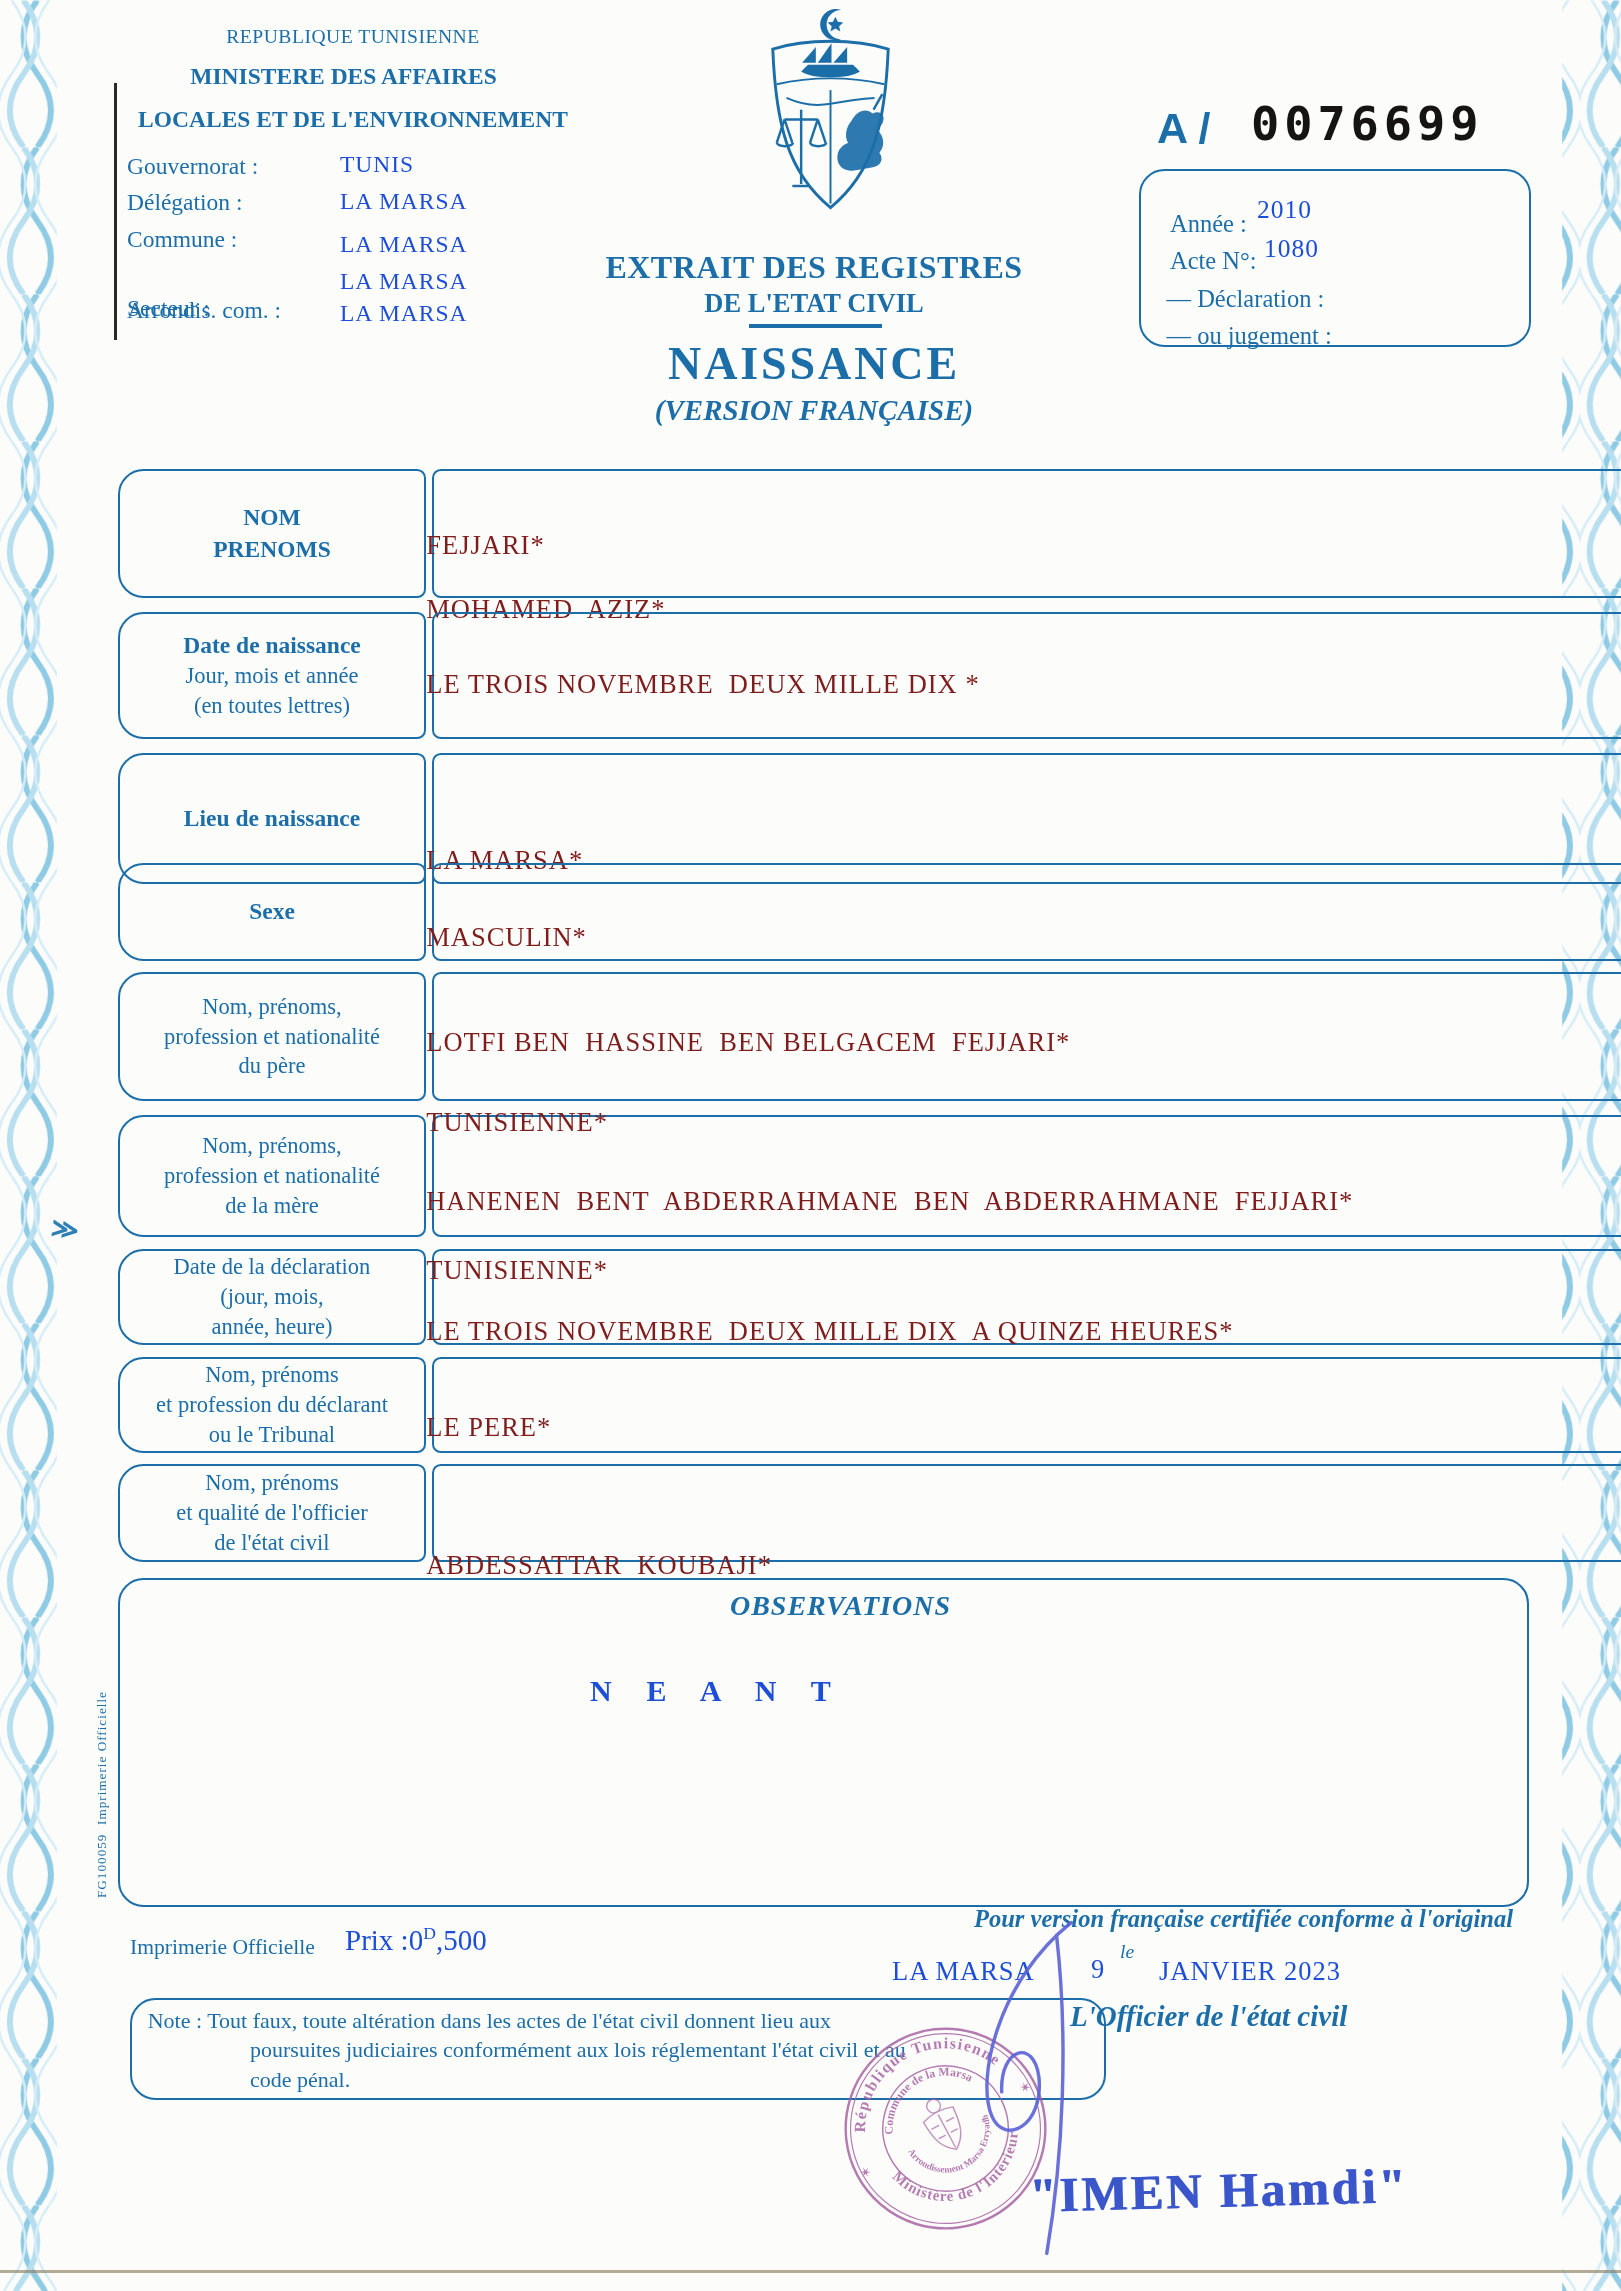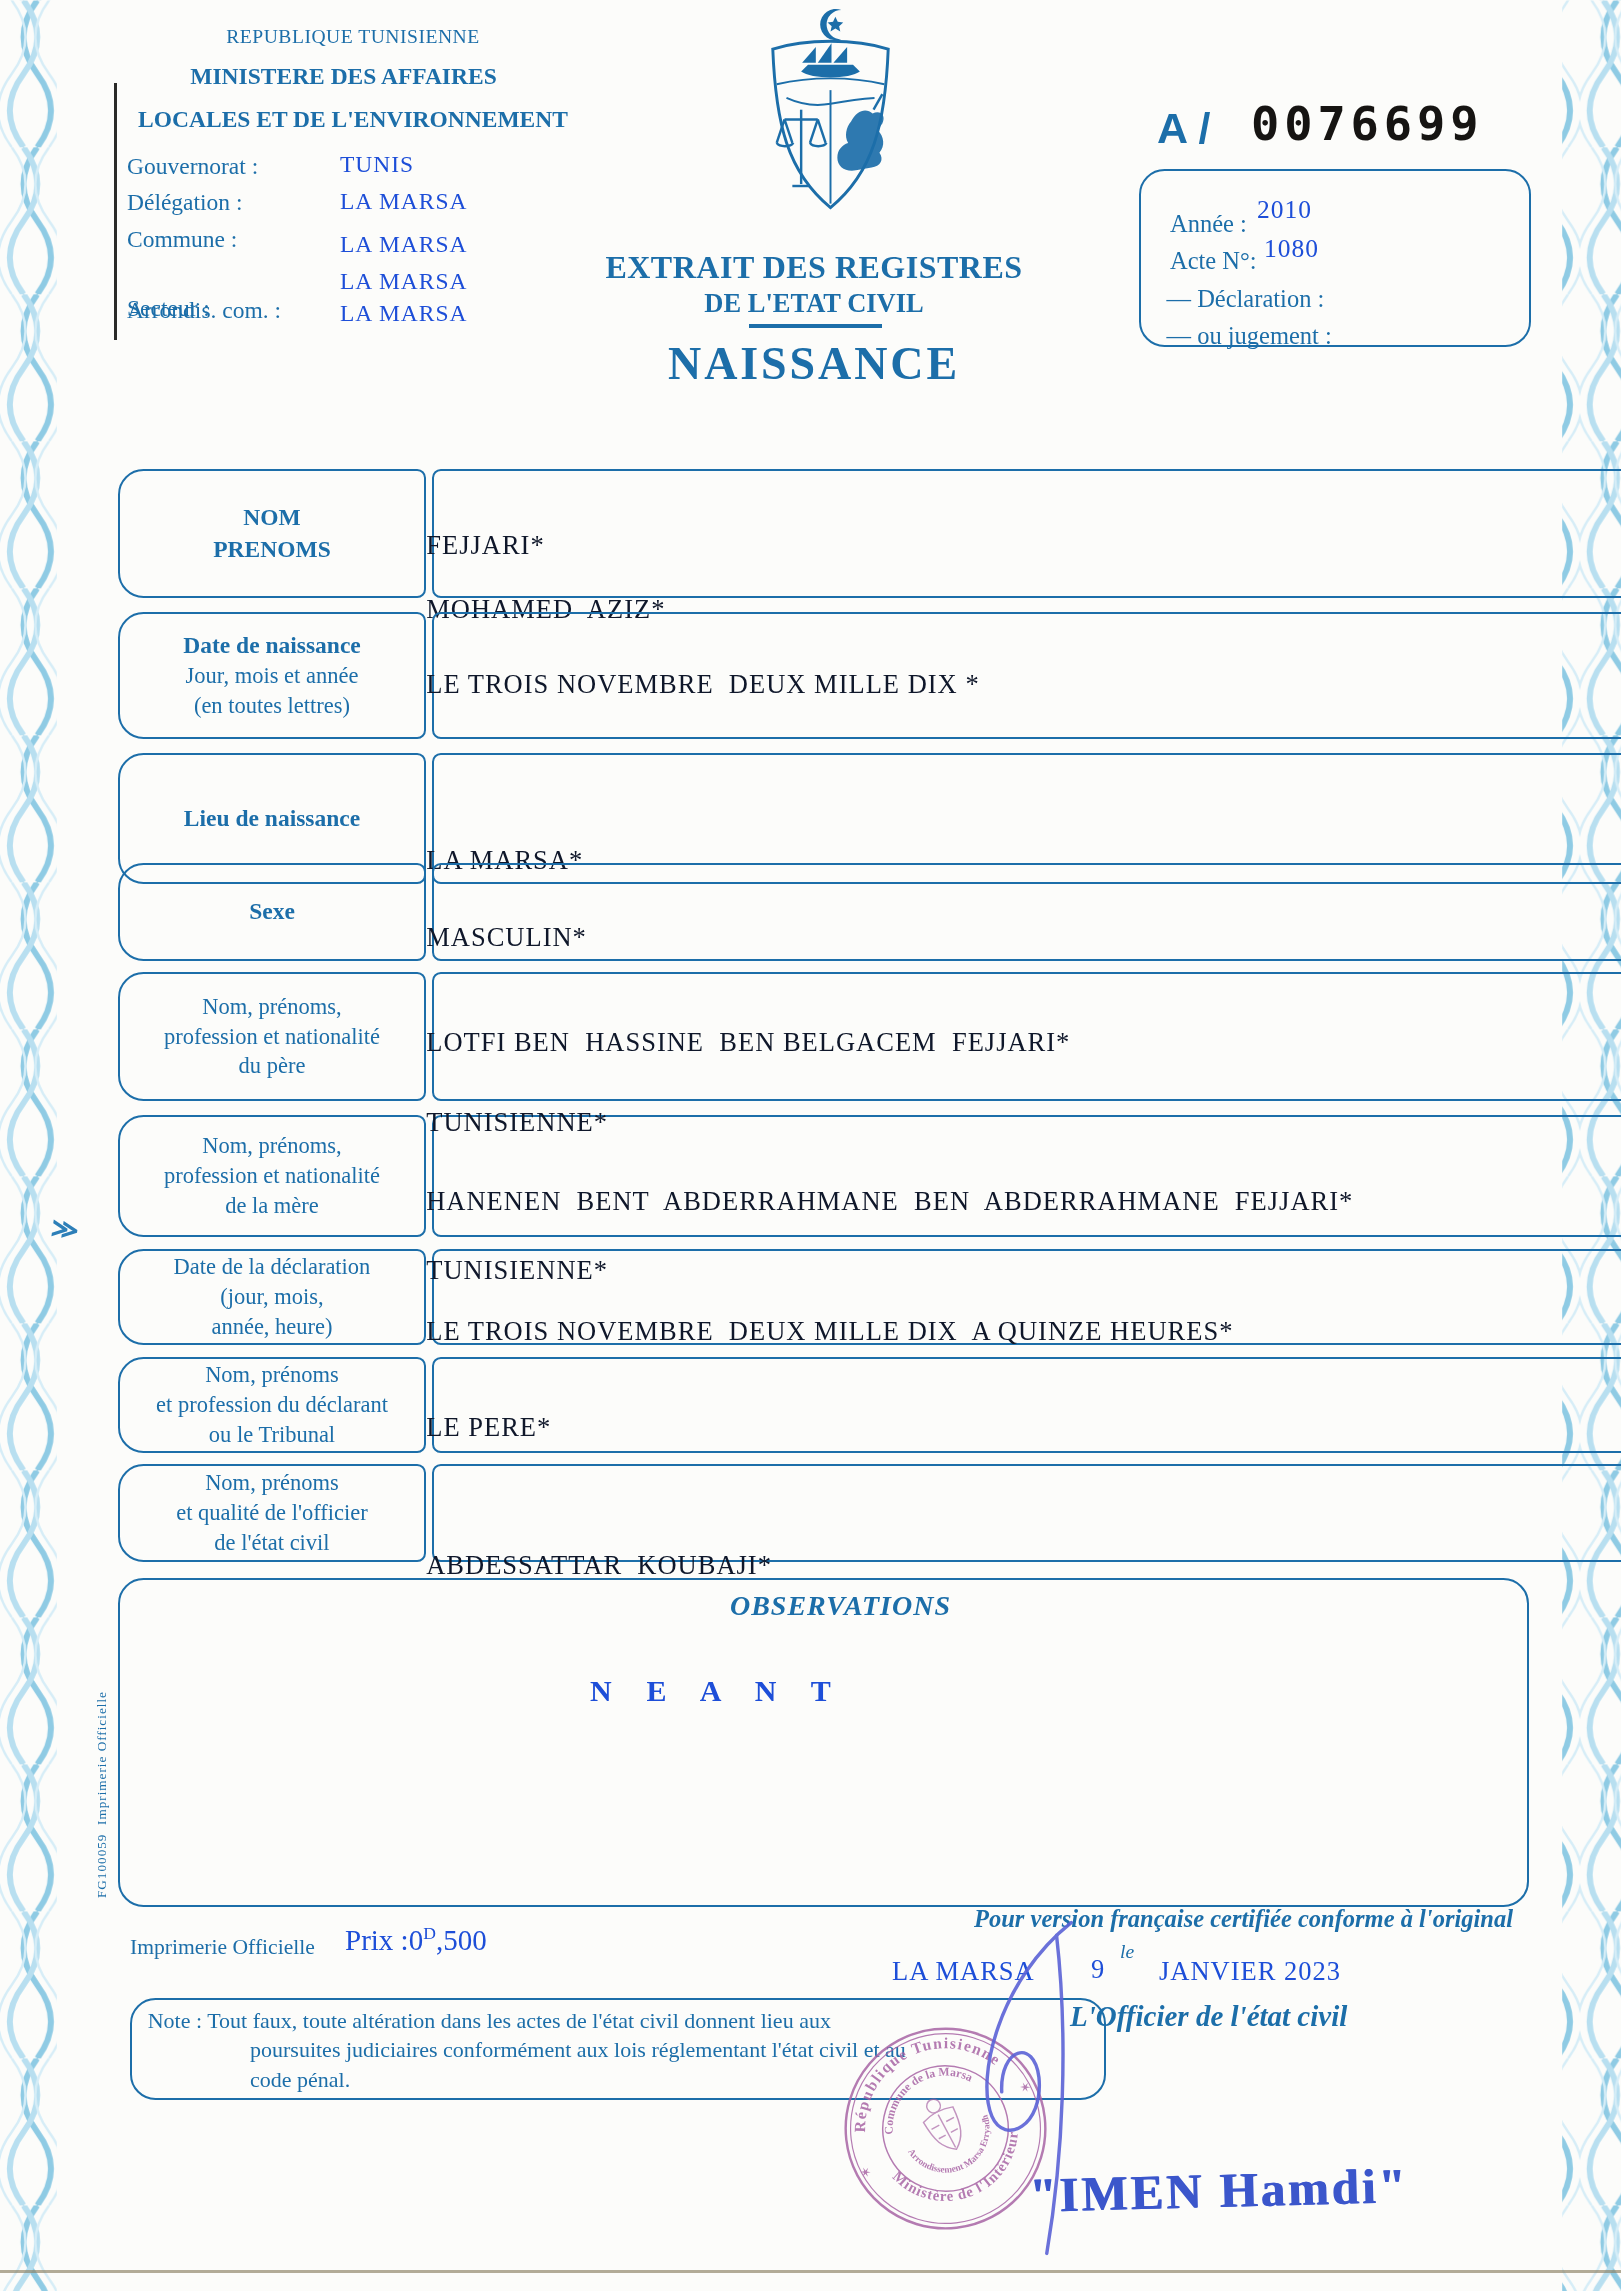--- a/index.html
+++ b/index.html
@@ -2,21 +2,21 @@
 <html><head>
 <meta charset="utf-8">
 <style>
   html,body{margin:0;padding:0;background:#e8e8e6;}
   #page{position:relative;width:1621px;height:2292px;background:#fcfcfa;overflow:hidden;
         font-family:"Liberation Serif","DejaVu Serif",serif;}
   .abs{position:absolute;}
   .blue{color:#1c6ea9;}
   .blk{color:#1d4ed8;}
   .ctr{text-align:center;}
-  .typed{font-size:26.5px;letter-spacing:1px;white-space:pre;color:#0f172a;
+  .typed{font-size:26.5px;letter-spacing:1px;white-space:pre;color:#7f1d1d;
          font-family:"Liberation Serif","DejaVu Serif",serif;}
   
   .row{position:absolute;left:118px;width:1568px;}
   .lbox{position:absolute;left:0;top:0;bottom:0;width:304px;border:2.9px solid #1c6ea9;
         border-radius:25.5px 8.8px 8.8px 25.5px;display:flex;flex-direction:column;
         justify-content:center;align-items:center;text-align:center;background:transparent;}
   .vbox{position:absolute;left:314px;right:0;top:0;bottom:0;border:2.9px solid #1c6ea9;
         border-radius:8.8px 25.5px 25.5px 8.8px;}
   .val{position:absolute;left:-7.8px;}
   .ll{font-size:22.5px;color:#1c6ea9;line-height:1.32;}
@@ -94,20 +94,21 @@
     <div class="abs blue" style="left:29px;top:76px;font-size:24.5px;">Acte N°:</div>
     <div class="abs blk" style="left:123px;top:63px;font-size:25.5px;letter-spacing:1px;">1080</div>
     <div class="abs blue" style="left:25.5px;top:114px;font-size:24.5px;">— Déclaration :</div>
     <div class="abs blue" style="left:25.5px;top:151px;font-size:24.5px;">— ou jugement :</div>
   </div>
 
   <div class="abs ctr blue" style="left:559px;top:249px;width:510px;font-size:32px;font-weight:bold;letter-spacing:0.5px;">EXTRAIT DES REGISTRES</div>
   <div class="abs ctr blue" style="left:559px;top:288px;width:510px;font-size:26.5px;font-weight:bold;">DE L'ETAT CIVIL</div>
   <div class="abs" style="left:749px;top:324px;width:133px;height:3.9px;background:#1c6ea9;box-shadow:0 4.9px 0 -2px #1c6ea9;"></div>
   <div class="abs ctr blue" style="left:559px;top:337px;width:510px;font-size:46px;font-weight:bold;letter-spacing:2.9px;">NAISSANCE</div>
+  <div class="abs ctr blue" style="left:559px;top:394px;width:510px;font-size:29px;font-weight:bold;font-style:italic;">(VERSION FRANÇAISE)</div>
 
   <div class="row" style="top:469px;height:129px;">
     <div class="lbox">
       <div class="ll llb">NOM</div>
       <div class="ll llb">PRENOMS</div>
     </div>
     <div class="vbox">
       <div class="val typed" style="top:59px;">FEJJARI*</div>
       <div class="val typed" style="top:123px;">MOHAMED  AZIZ*</div>
     </div>

